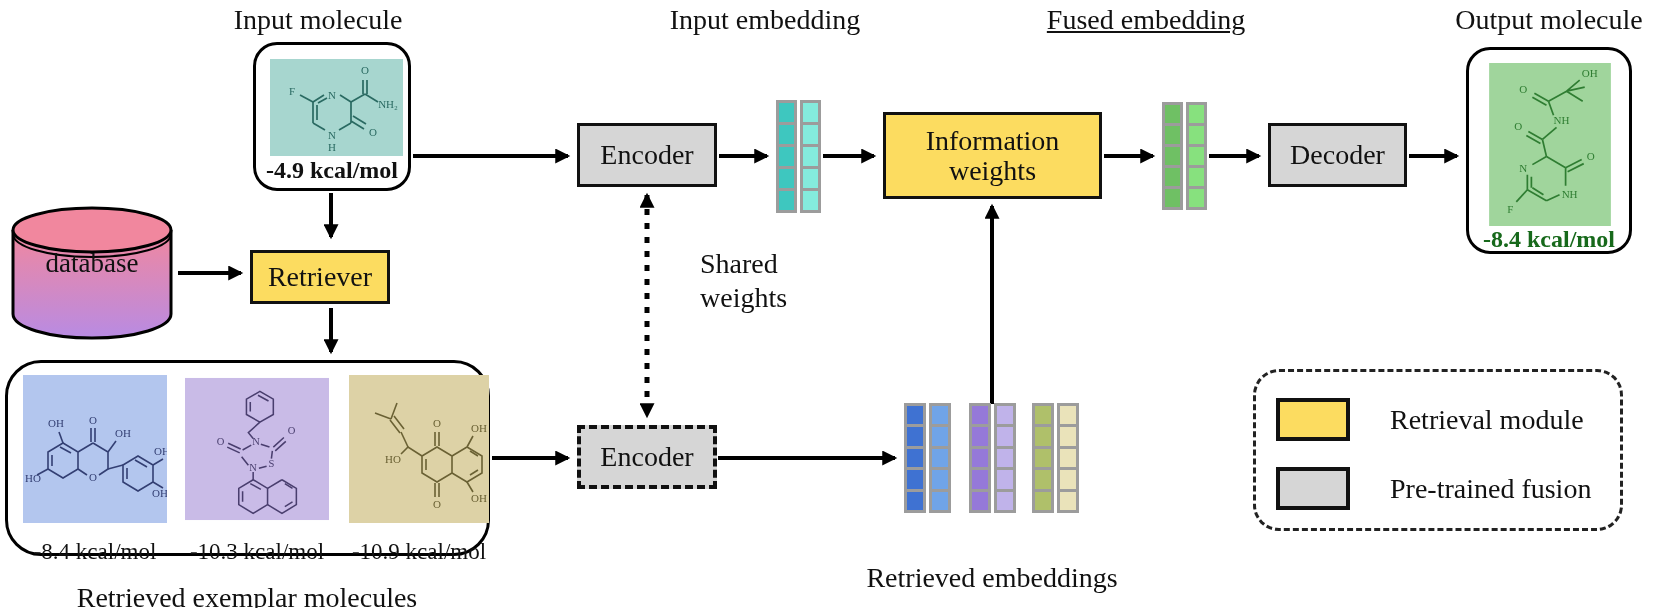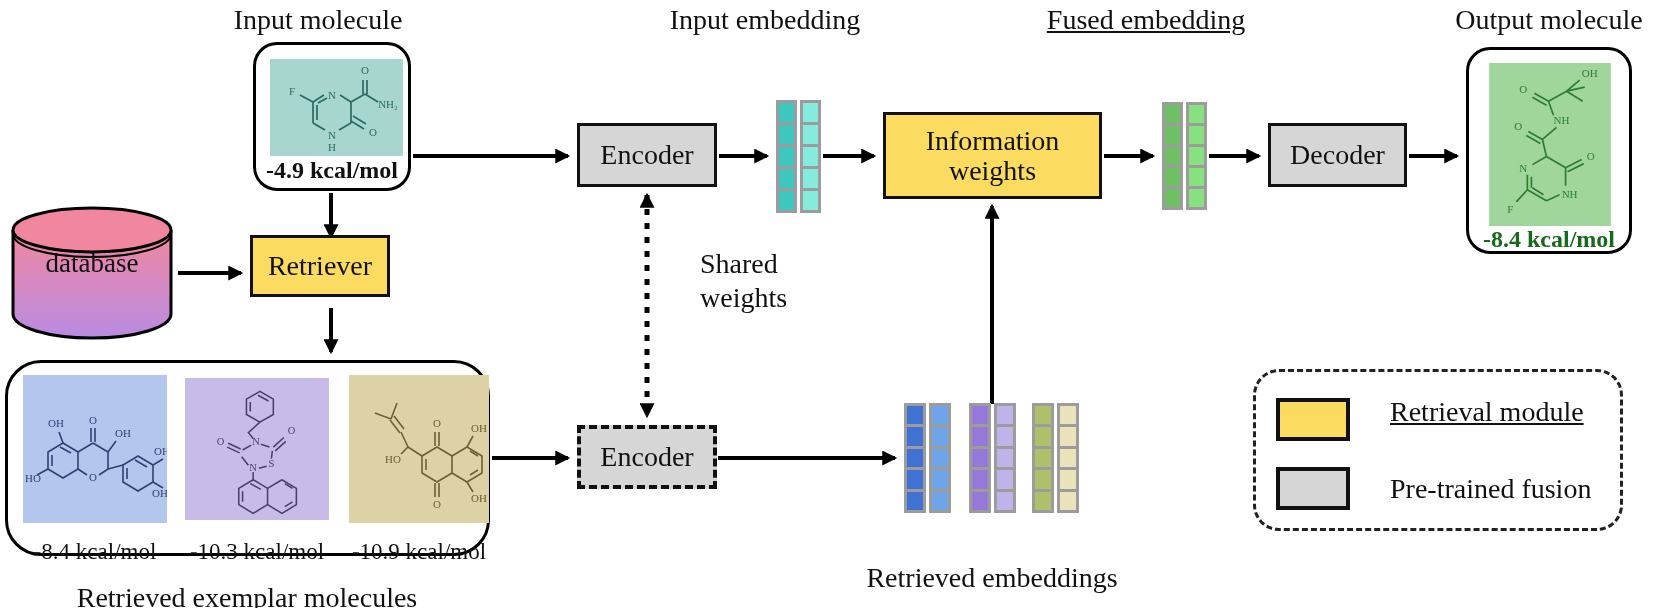--- a/index.html
+++ b/index.html
@@ -91,21 +91,21 @@
       </linearGradient>
     </defs>
     <path d="M5,26 L5,110 A79,24 0 0 0 163,110 L163,26" fill="url(#cylg)" stroke="#000" stroke-width="3"></path>
     <ellipse cx="84" cy="26" rx="79" ry="22" fill="#f1879e" stroke="#000" stroke-width="3"></ellipse>
     <path d="M5,30 A79,23 0 0 0 163,30" fill="none" stroke="#000" stroke-width="2"></path>
   </svg>
   <div class="dbtext" style="left:8px;top:248px;">
     <div>database</div>
   </div>
 
-  <div class="mod" style="left: 250px; top: 235px; width: 140px; height: 62px; background: rgb(252, 220, 96);">
+  <div class="mod" style="left: 250px; top: 250px; width: 140px; height: 54px; background: rgb(252, 220, 96);">
     <span>Retriever</span>
   </div>
 
   <div class="mod" style="left: 577px; top: 123px; width: 140px; height: 64px; background: rgb(214, 214, 214);">
     <span>Encoder</span>
   </div>
   <div class="mod dashed" style="left: 577px; top: 425px; width: 140px; height: 64px; background: rgb(214, 214, 214);">
     <span>Encoder</span>
   </div>
   <div class="mod" style="left: 883px; top: 112px; width: 219px; height: 87px; background: rgb(252, 220, 96);">
@@ -318,18 +318,18 @@
       </g>
     </svg>
     <div class="energy" style="top: 176px; color: rgb(23, 105, 27);">-8.4 kcal/mol</div>
   </div>
 
   <div class="h" style="left:47px;top:562px;width:400px;margin-top:20px;">Retrieved exemplar molecules</div>
   <div class="h" style="left:842px;top:562px;width:300px;">Retrieved embeddings</div>
 
   <div class="legend">
     <div class="swatch" style="top: 26px; background: rgb(252, 220, 96);"></div>
-    <div class="legend-label" style="top:24px;text-decoration:underline;">Retrieval module</div>
+    <div class="legend-label" style="top:32px;">Retrieval module</div>
     <div class="swatch" style="top: 95px; background: rgb(214, 214, 214);"></div>
     <div class="legend-label" style="top:101px;">Pre-trained fusion</div>
   </div>
 
 </div>
 
 </body></html>

